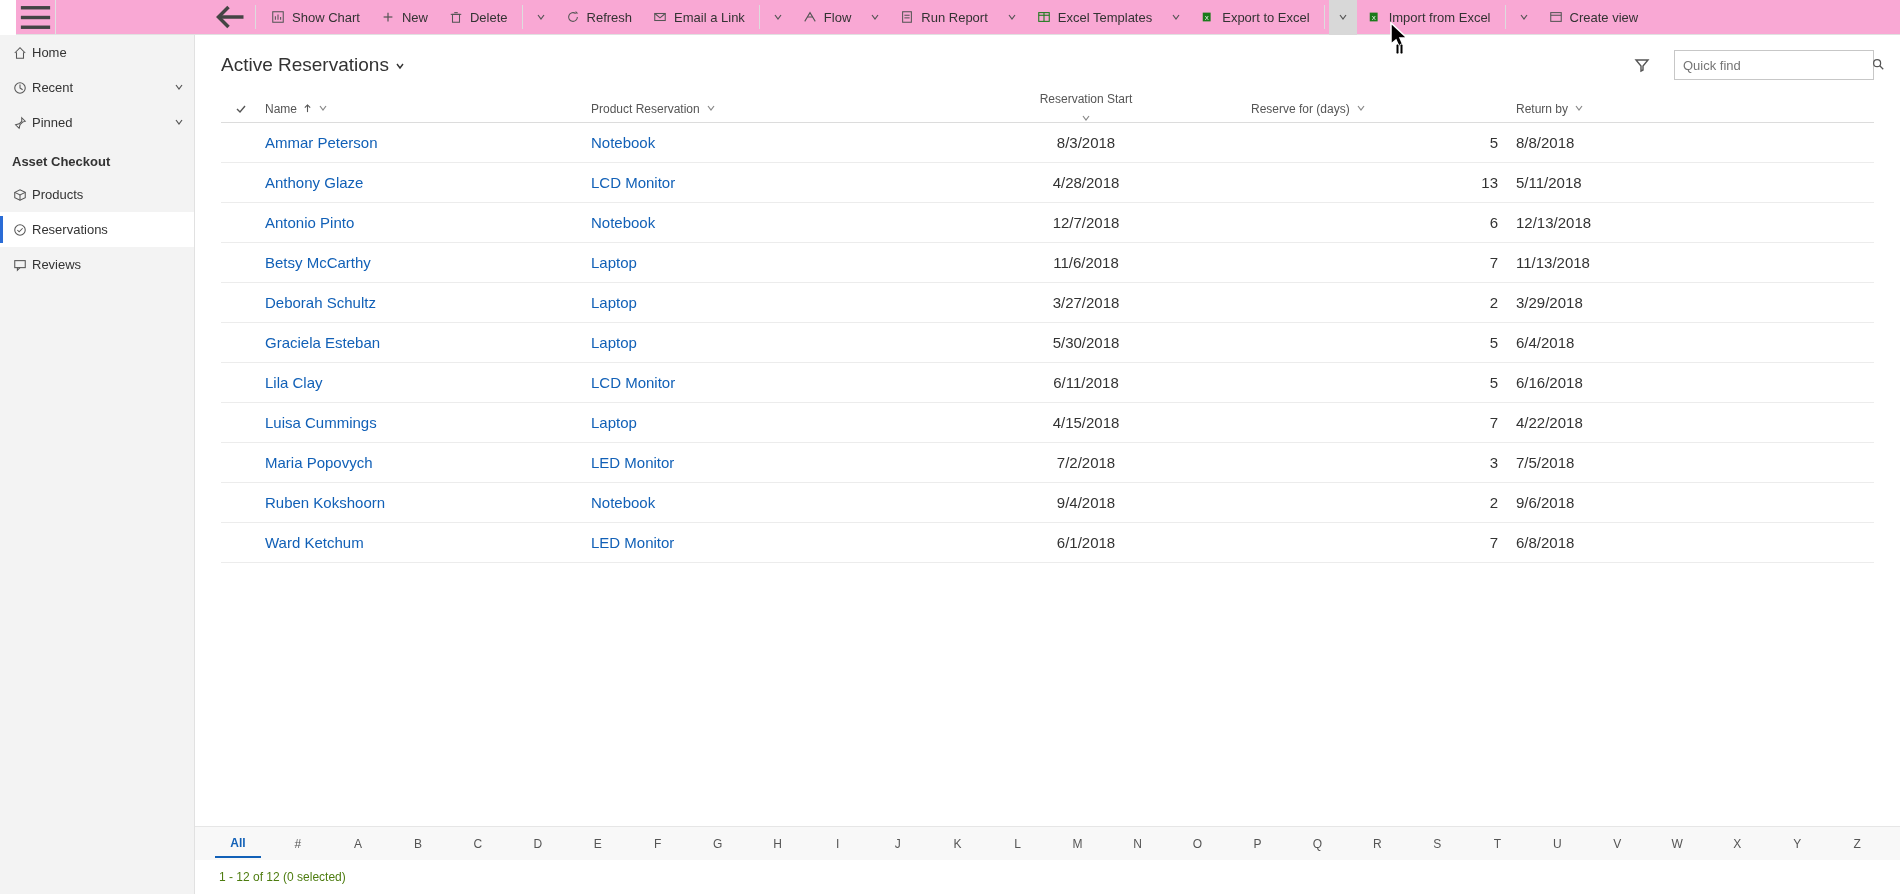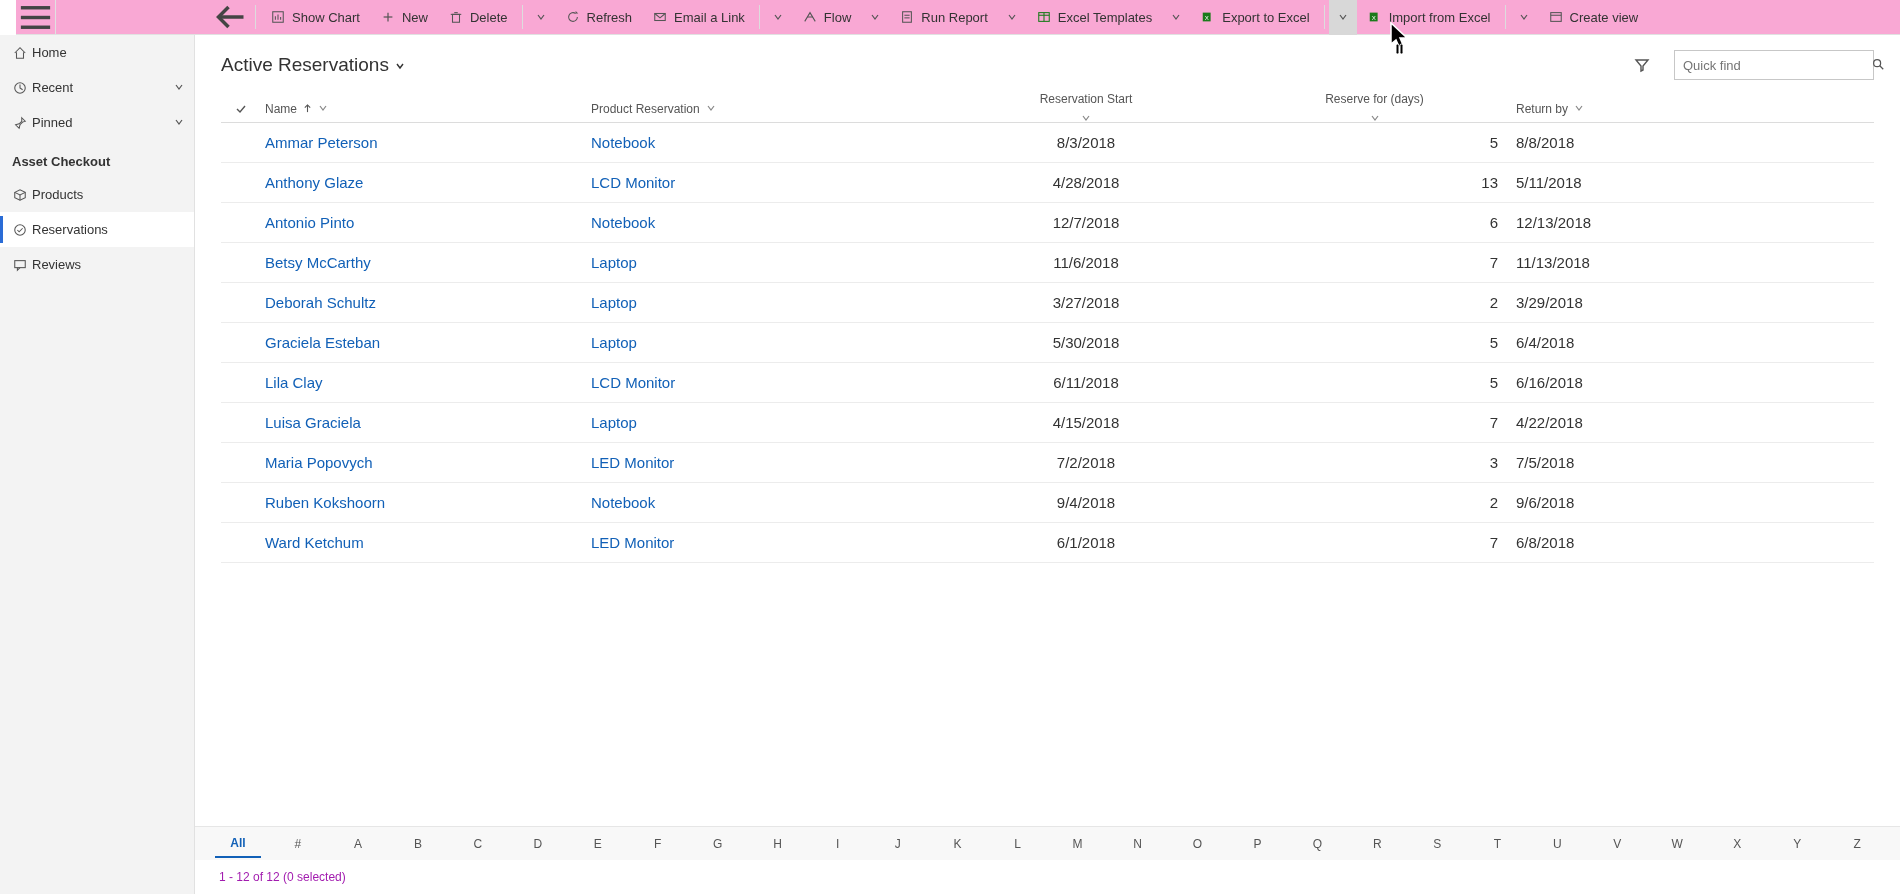--- a/index.html
+++ b/index.html
@@ -139,21 +139,21 @@
     color:#555;
     font-size:12px;
   }
   .col-check { width:40px; display:flex; align-items:center; justify-content:center;}
   .col-name { width:330px; padding-left:4px;}
   .col-product { width:330px;}
   .col-start { width:330px;flex-direction:column;}
   .col-days { width:265px; text-align:right; padding-right:18px;}
   .col-return { flex:1;}
   .hdr-cell { display:flex; align-items:center; gap:6px; cursor:pointer;}
-  .hdr-cell.right { justify-content:flex-start;flex-direction:column;}
+  .hdr-cell.right { justify-content:flex-start;}
 
   .grid-body .row {
     display:flex;
     height:40px;
     align-items:center;
     border-bottom:1px solid #ececec;
     font-size:15px;
   }
   .row .cell { display:flex; align-items:center;}
   .row .cell.link { color:#1160b7; cursor:pointer;}
@@ -190,21 +190,21 @@
   
   .status-bar {
     position:absolute;
     left:0; right:0;
     bottom:0;
     height:34px;
     background:#fff;
     padding:0 24px;
     display:flex;
     align-items:center;
-    color:#a21caf;
+    color:#4d7c0f;
     font-size:12px;
   }
 
   
   .cursor-overlay {
     position:absolute;
     left:1385px; top:20px;
     pointer-events:none;
   }
 
@@ -571,21 +571,21 @@
         <div class="row">
           <div class="cell col-check"></div>
           <div class="cell col-name link">Lila Clay</div>
           <div class="cell col-product link">LCD Monitor</div>
           <div class="cell col-start">6/11/2018</div>
           <div class="cell col-days">5</div>
           <div class="cell col-return">6/16/2018</div>
         </div>
         <div class="row">
           <div class="cell col-check"></div>
-          <div class="cell col-name link">Luisa Graciela</div>
+          <div class="cell col-name link">Luisa Cummings</div>
           <div class="cell col-product link">Laptop</div>
           <div class="cell col-start">4/15/2018</div>
           <div class="cell col-days">7</div>
           <div class="cell col-return">4/22/2018</div>
         </div>
         <div class="row">
           <div class="cell col-check"></div>
           <div class="cell col-name link">Maria Popovych</div>
           <div class="cell col-product link">LED Monitor</div>
           <div class="cell col-start">7/2/2018</div>

